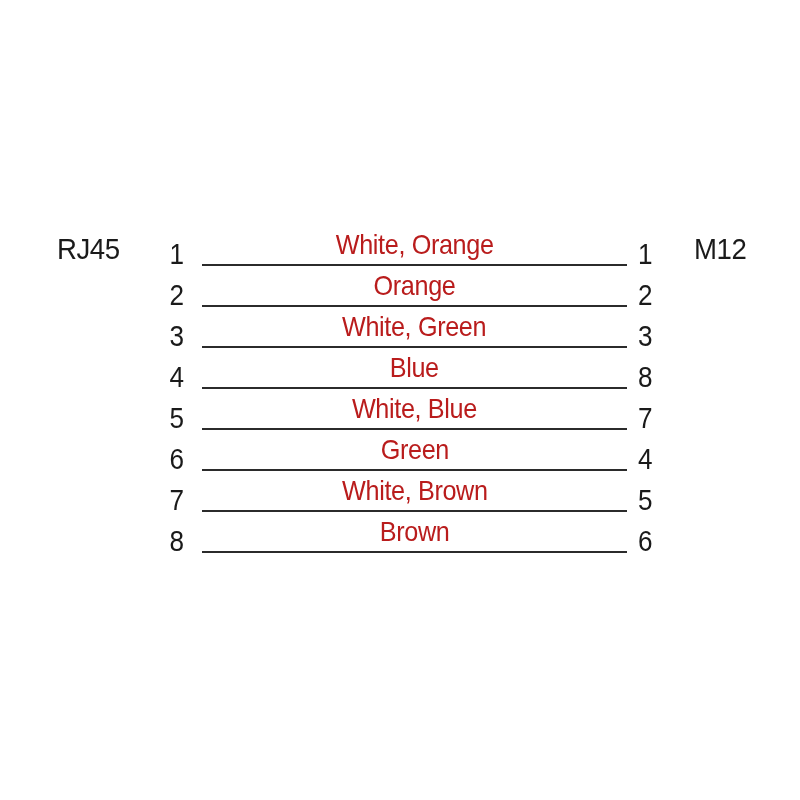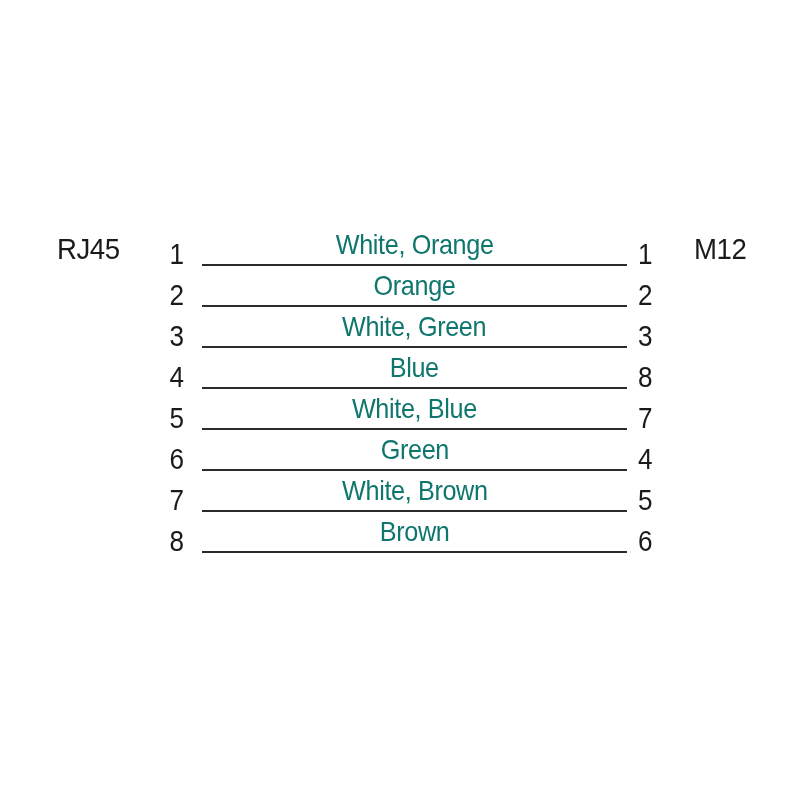--- a/index.html
+++ b/index.html
@@ -76,21 +76,21 @@
     transform-origin: left top;
   }
   .wire-label {
     position: absolute;
     left: 202px;
     width: 425px;
     top: -33px;
     text-align: center;
     font-size: 28px;
     line-height: 1;
-    color: #0f766e;
+    color: #b91c1c;
     letter-spacing: -0.4px;
     white-space: nowrap;
   }
   .wire-label span {
     display: inline-block;
     transform: scaleX(0.9);
     transform-origin: center top;
   }
 </style>
 </head>

